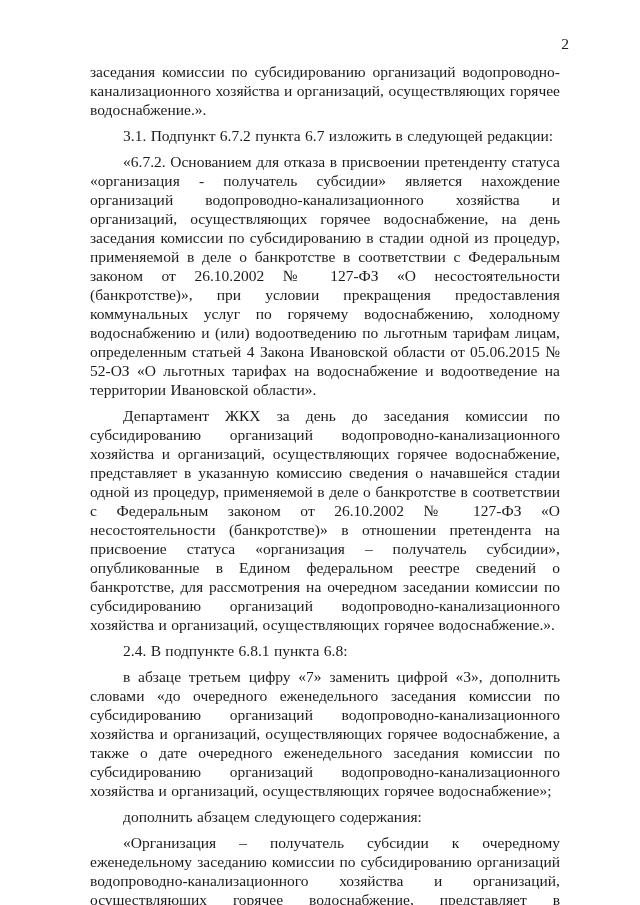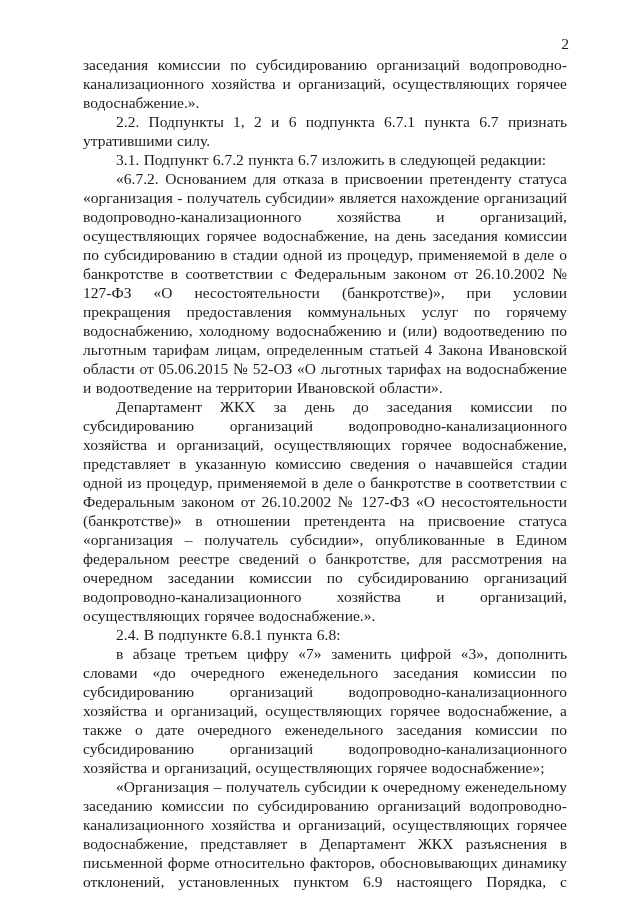--- a/index.html
+++ b/index.html
@@ -25,21 +25,21 @@
     font-size: 15.5px;
     line-height: 19px;
   }
   .content {
     position: absolute;
     top: 55px;
     left: 83px;
     width: 484px;
   }
   .content p {
-    margin: 0;
+    margin: 7px;
     padding: 0;
     font-size: 15.5px;
     line-height: 19px;
     text-align: justify;
     text-indent: 33px;
     word-spacing: 0.5px;
   }
   .content p.continuation {
     text-indent: 0;
   }
@@ -48,21 +48,21 @@
   }
 </style>
 </head>
 <body>
 
 <div class="page">
   <div class="page-number">2</div>
 
   <div class="content">
     <p class="continuation">заседания комиссии по субсидированию организаций водопроводно-канализационного хозяйства и организаций, осуществляющих горячее водоснабжение.».</p>
-    <p>2.2. Подпункты 1, 2 и 6 подпункта 6.7.1 пункта 6.7 признать утратившими силу.</p>
     <p>3.1. Подпункт 6.7.2 пункта 6.7 изложить в следующей редакции:</p>
     <p>«6.7.2. Основанием для отказа в присвоении претенденту статуса «организация - получатель субсидии» является нахождение организаций водопроводно-канализационного хозяйства и организаций, осуществляющих горячее водоснабжение, на день заседания комиссии по субсидированию в стадии одной из процедур, применяемой в деле о банкротстве в соответствии с Федеральным законом от 26.10.2002 № 127-ФЗ «О несостоятельности (банкротстве)», при условии прекращения предоставления коммунальных услуг по горячему водоснабжению, холодному водоснабжению и (или) водоотведению по льготным тарифам лицам, определенным статьей 4 Закона Ивановской области от 05.06.2015 № 52-ОЗ «О льготных тарифах на водоснабжение и водоотведение на территории Ивановской области».</p>
     <p>Департамент ЖКХ за день до заседания комиссии по субсидированию организаций водопроводно-канализационного хозяйства и организаций, осуществляющих горячее водоснабжение, представляет в указанную комиссию сведения о начавшейся стадии одной из процедур, применяемой в деле о банкротстве в соответствии с Федеральным законом от 26.10.2002 № 127-ФЗ «О несостоятельности (банкротстве)» в отношении претендента на присвоение статуса «организация – получатель субсидии», опубликованные в Едином федеральном реестре сведений о банкротстве, для рассмотрения на очередном заседании комиссии по субсидированию организаций водопроводно-канализационного хозяйства и организаций, осуществляющих горячее водоснабжение.».</p>
     <p>2.4. В подпункте 6.8.1 пункта 6.8:</p>
     <p>в абзаце третьем цифру «7» заменить цифрой «3», дополнить словами «до очередного еженедельного заседания комиссии по субсидированию организаций водопроводно-канализационного хозяйства и организаций, осуществляющих горячее водоснабжение, а также о дате очередного еженедельного заседания комиссии по субсидированию организаций водопроводно-канализационного хозяйства и организаций, осуществляющих горячее водоснабжение»;</p>
+    <p>дополнить абзацем следующего содержания:</p>
     <p class="fill-last-line">«Организация – получатель субсидии к очередному еженедельному заседанию комиссии по субсидированию организаций водопроводно-канализационного хозяйства и организаций, осуществляющих горячее водоснабжение, представляет в Департамент ЖКХ разъяснения в письменной форме относительно факторов, обосновывающих динамику отклонений, установленных пунктом 6.9 настоящего Порядка, с</p>
   </div>
 </div>
 
 </body></html>

